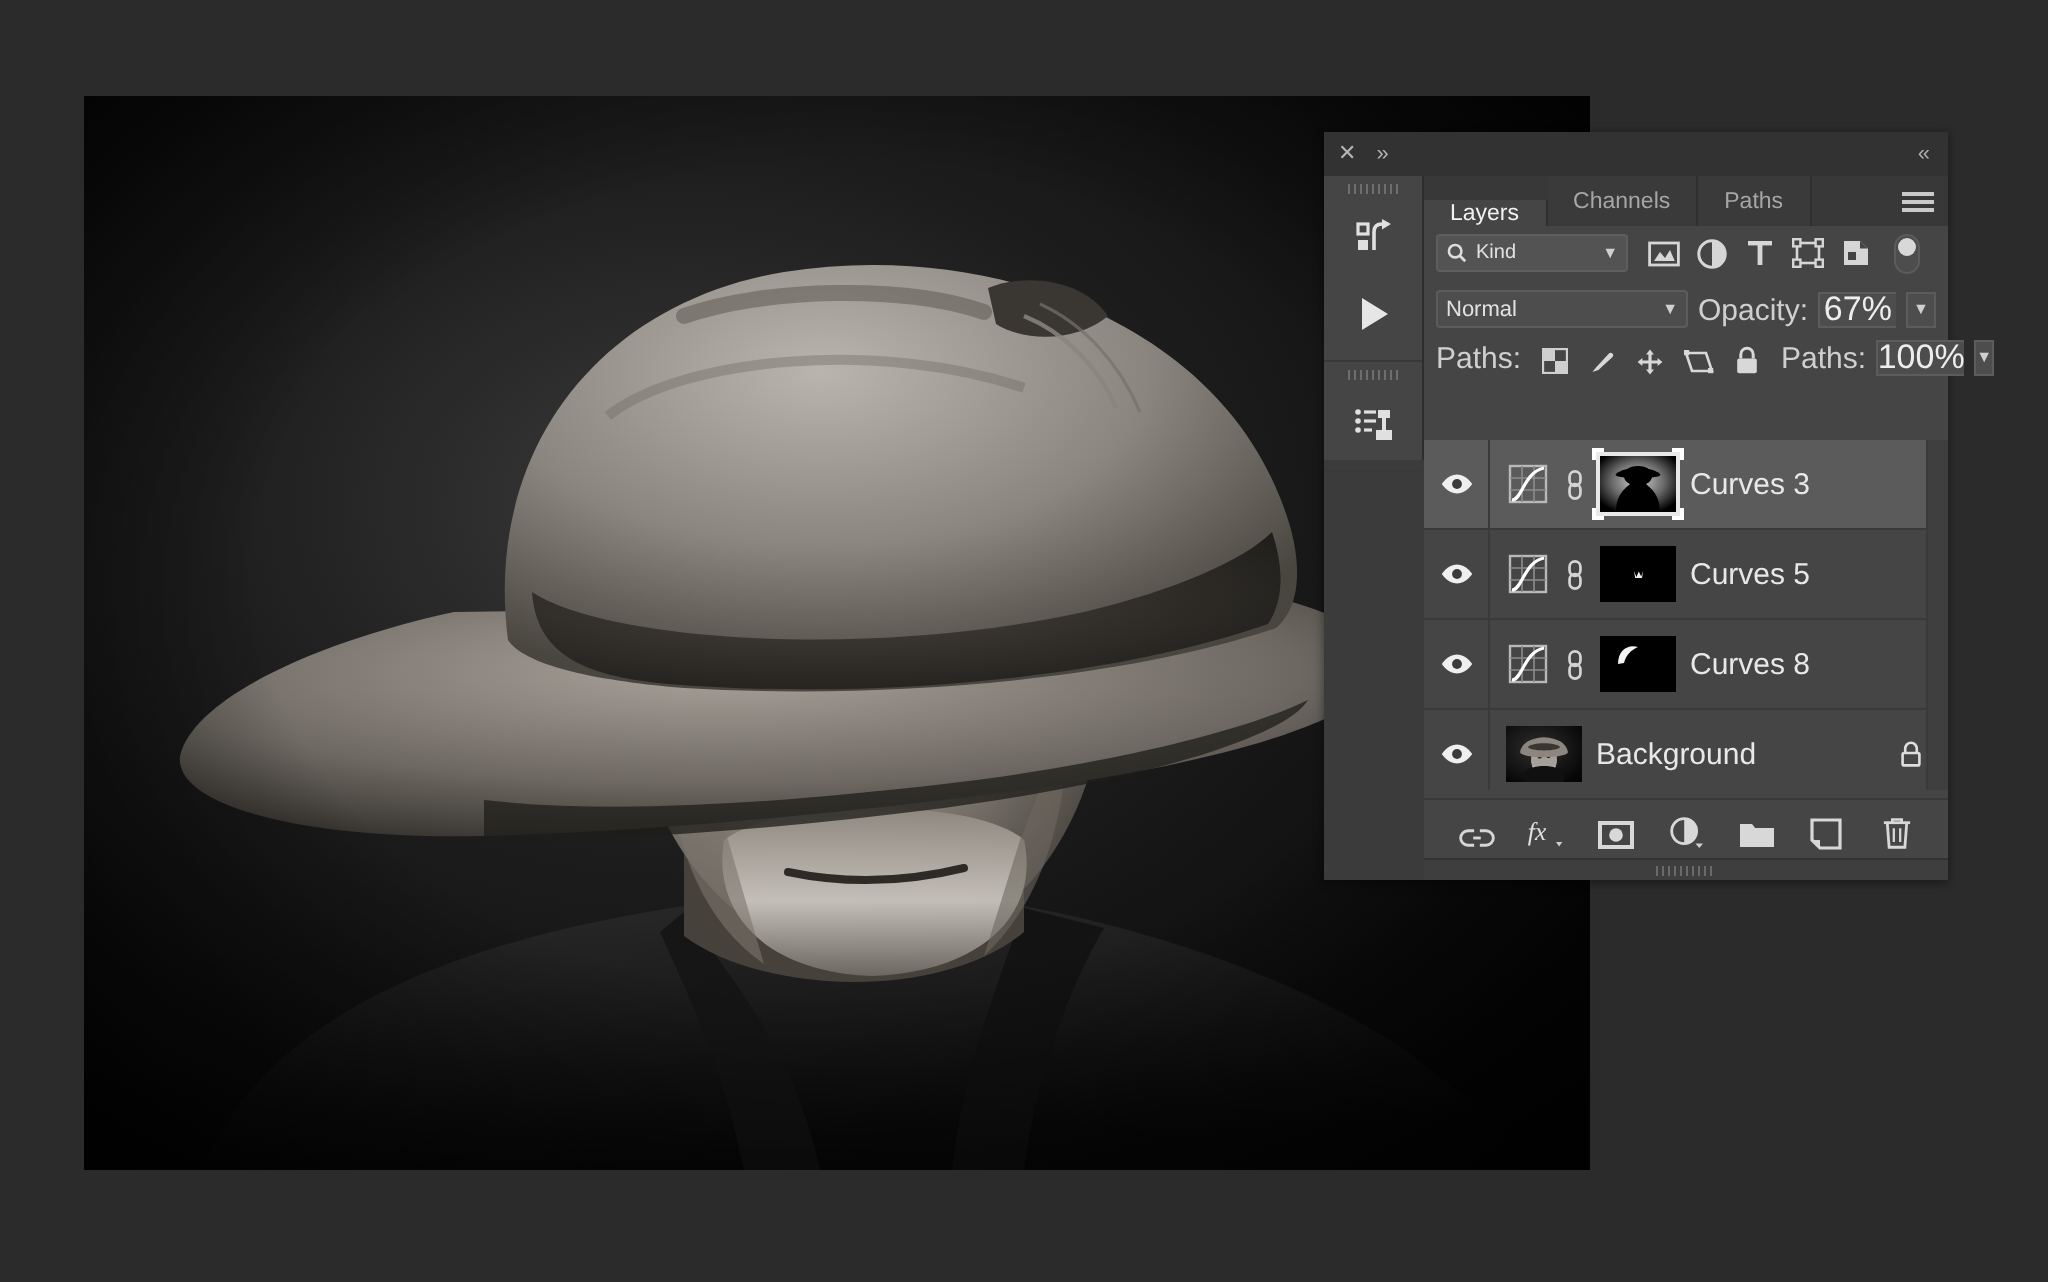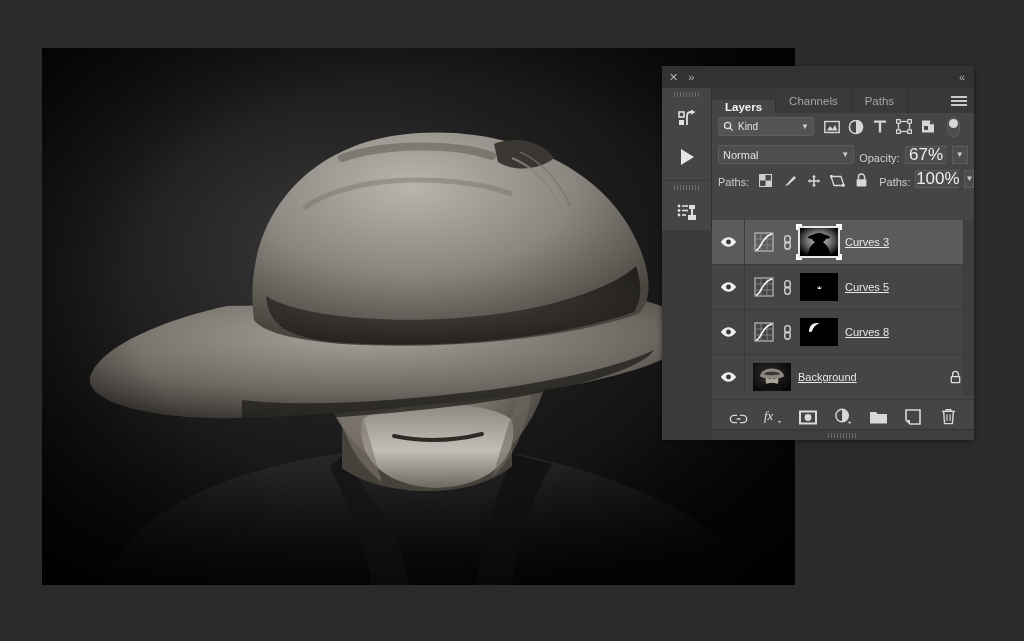--- a/index.html
+++ b/index.html
@@ -137,21 +137,21 @@
     font-size: 11.5px;
     color: #a6a6a6;
     background: #3a3a3a;
     border-right: 1px solid #2f2f2f;
     cursor: pointer;
     white-space: nowrap;
   }
   .tab.active {
     background: #454545;
     color: #f2f2f2;
-    font-weight: bold;
+    font-weight: normal;
     margin-top: 12px;
   }
   .tabs-filler {
     flex: 1;
     background: #383838;
     border-bottom: 0;
   }
   .panel-menu {
     position: absolute;
     right: 7px; top: 50%;
@@ -248,21 +248,21 @@
     align-items: center;
     padding: 0 4px;
     cursor: pointer;
   }
   .blend-select .label {
     flex: 1;
     font-size: 11px;
     color: #e2e2e2;
   }
   .field-label {
-    font-size: 11px;
+    font-size: 15px;
     color: #cfcfcf;
     white-space: nowrap;
   }
   .num-field {
     width: 44px;
     height: 18px;
     background: #4d4d4d;
     border: 1px solid #5c5c5c;
     border-right: none;
     display: flex;
@@ -358,26 +358,25 @@
   .photo-thumb {
     width: 38px; height: 28px;
     cursor: pointer;
     flex: none;
     overflow: hidden;
     background: #0a0a0a;
   }
   .photo-thumb svg { display: block; width: 100%; height: 100%; }
 
   .layer-name {
-    font-size: 11px;
+    font-size: 15px;
     color: #e8e8e8;
     white-space: nowrap;
     overflow: hidden;
     text-overflow: ellipsis;
-    text-decoration: underline;
   }
   .layer-lock {
     margin-left: auto;
     margin-right: 12px;
     width: 14px; height: 14px;
     display: flex;
     align-items: center;
     justify-content: center;
   }
 

